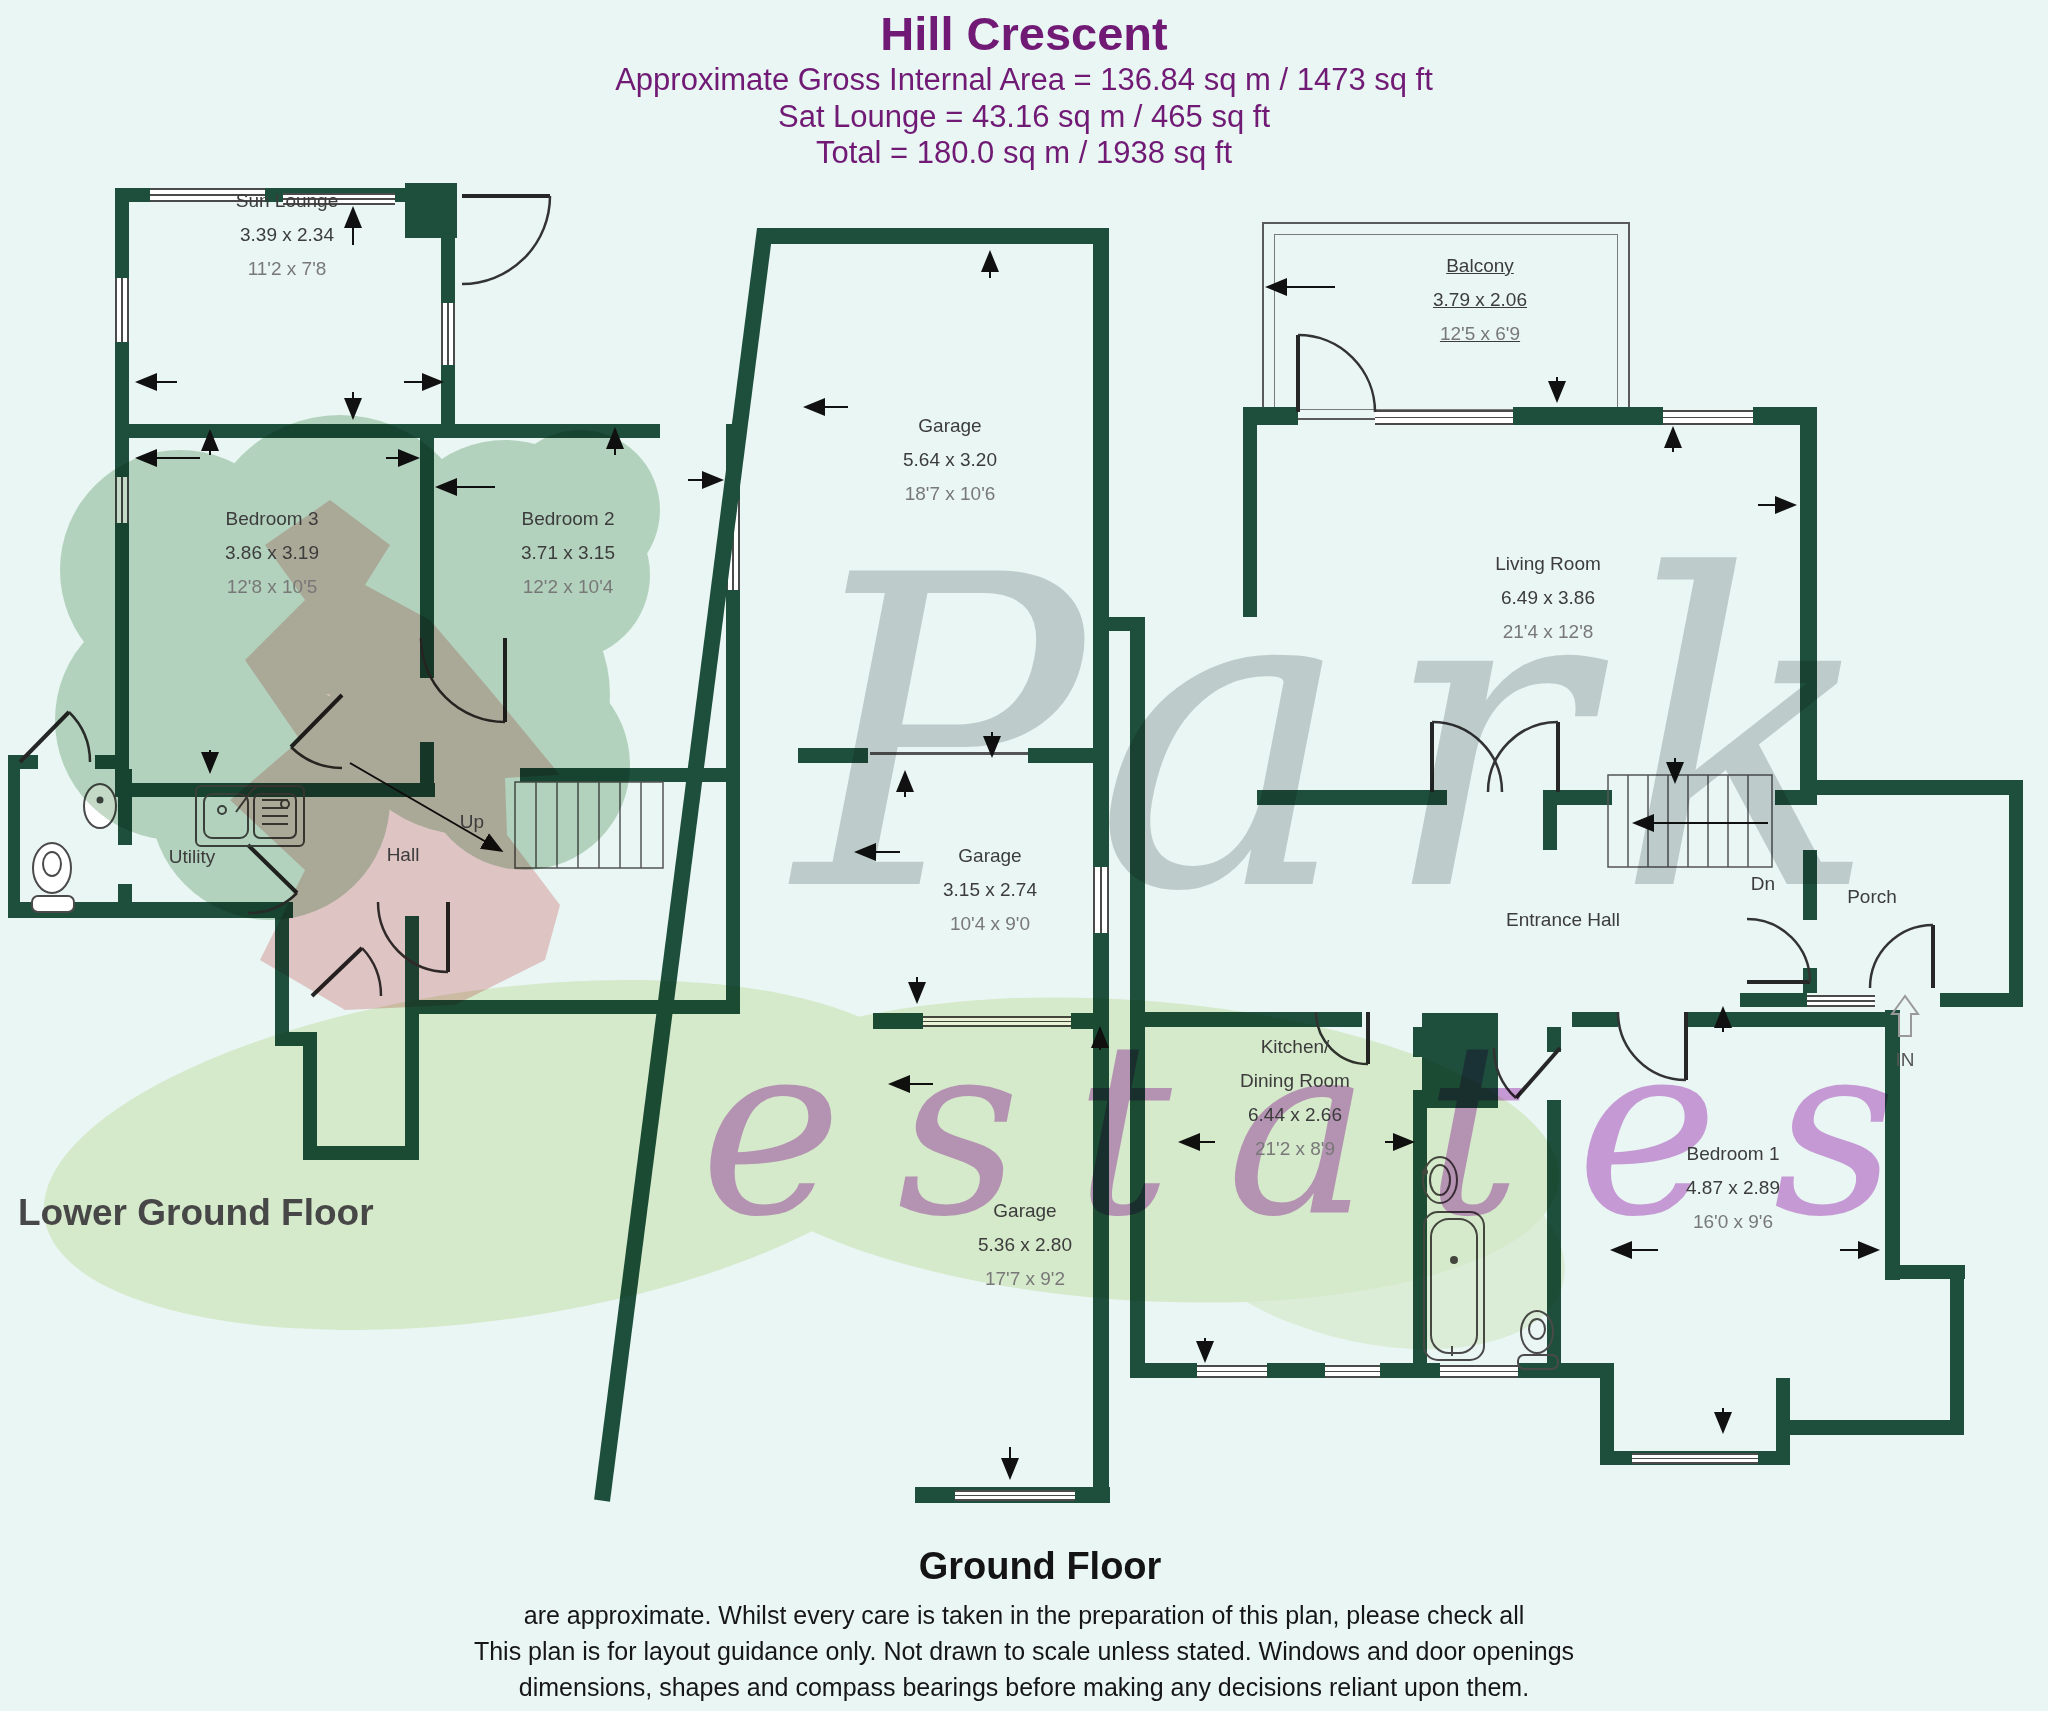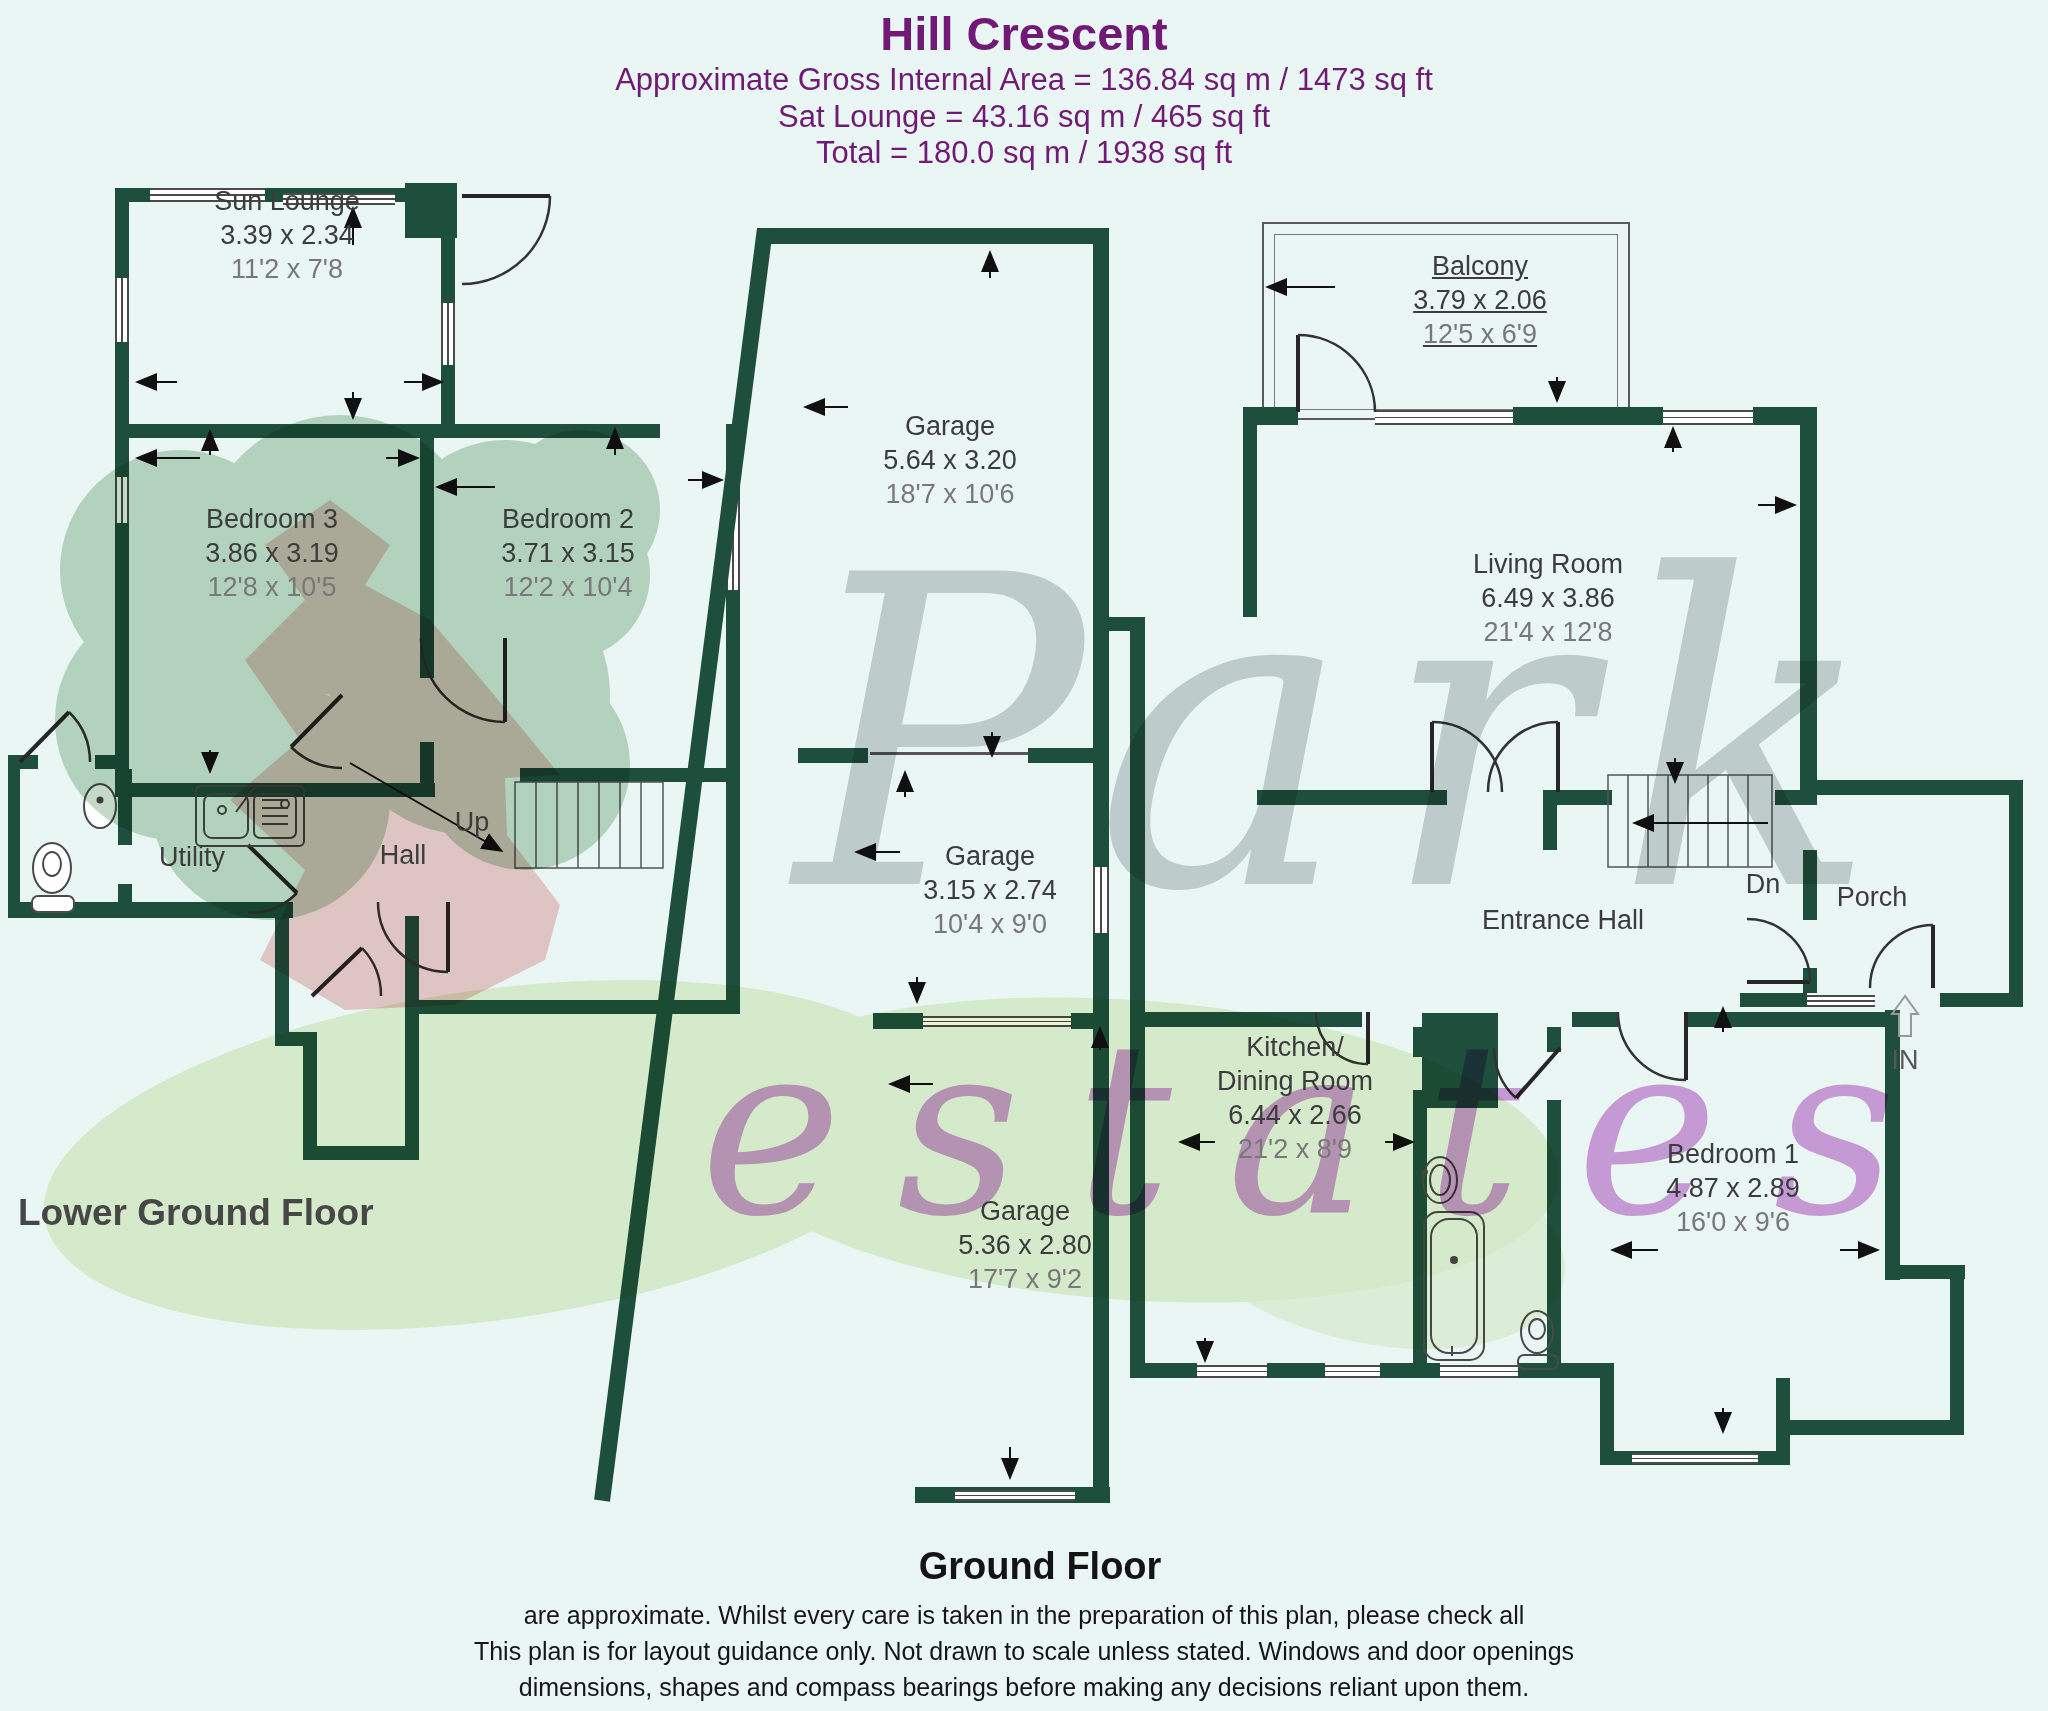--- a/index.html
+++ b/index.html
@@ -8,21 +8,21 @@
   .wall{position:absolute;background:#1e4f3d;}
   .slant{position:absolute;background:#1e4f3d;transform-origin:0 0;transform:rotate(7.3deg);}
   .winh{position:absolute;background:linear-gradient(#fff 0 42%,#4a4a4a 42% 58%,#fff 58% 100%);
         border-top:2px solid #4a4a4a;border-bottom:2px solid #4a4a4a;box-sizing:border-box;}
   .winv{position:absolute;background:linear-gradient(to right,#fff 0 42%,#4a4a4a 42% 58%,#fff 58% 100%);
         border-left:2px solid #4a4a4a;border-right:2px solid #4a4a4a;box-sizing:border-box;}
   .thinline{position:absolute;background:#555;}
   .outline{position:absolute;border:2px solid #5a5a5a;box-sizing:border-box;}
   .outline2{position:absolute;border:1px solid #7a7a7a;box-sizing:border-box;}
   .hdr{position:absolute;left:50%;transform:translateX(-50%);text-align:center;color:#701a75;white-space:nowrap;}
-  .rlabel{position:absolute;transform:translate(-50%,-50%);text-align:center;font-size:27px;
+  .rlabel{position:absolute;transform:translate(-50%,-50%);text-align:center;font-size:19px;
           color:#3c3c3c;line-height:34px;white-space:nowrap;z-index:30;}
   .rlabel .ln{display:block;}
   .rlabel .ft{color:#787878;}
   .floorlabel{position:absolute;font-weight:bold;z-index:30;}
   .wm{position:absolute;mix-blend-mode:multiply;z-index:20;pointer-events:none;}
   .fol{position:absolute;border-radius:50%;background:#8ab58e;}
   .sw{position:absolute;border-radius:50%;background:#cfe3a0;}
   svg.overlay{position:absolute;left:0;top:0;z-index:10;}
   .disc{position:absolute;left:50%;transform:translateX(-50%);text-align:center;
         font-size:25px;line-height:36px;color:#161616;z-index:30;white-space:nowrap;}

